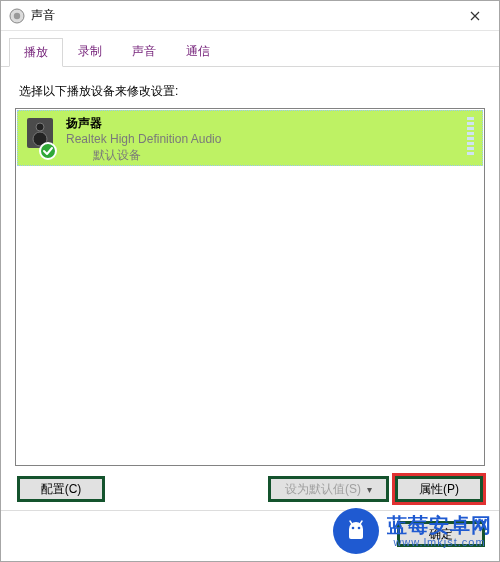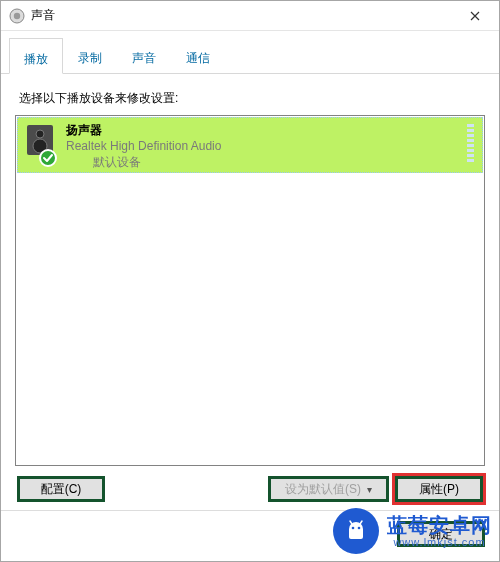--- a/index.html
+++ b/index.html
@@ -5,21 +5,21 @@
   * { box-sizing: border-box; margin: 0; padding: 0; font-family: 'Microsoft YaHei', 'Segoe UI', sans-serif; }
   body { background: #fff; width: 500px; height: 562px; position: relative; overflow: hidden; }
   .window { border: 1px solid #a6a6a6; width: 500px; height: 562px; background: #fff; display: flex; flex-direction: column; }
   .titlebar { height: 30px; display: flex; align-items: center; padding: 0 2px 0 8px; border-bottom: 1px solid #e5e5e5; }
   .titlebar .icon { width: 16px; height: 16px; margin-right: 6px; }
   .titlebar .icon svg { width: 16px; height: 16px; display: block; }
   .titlebar .title { font-size: 12px; color: #000; flex: 1; }
   .titlebar .close { width: 44px; height: 30px; display: flex; align-items: center; justify-content: center; }
   .titlebar .close svg { width: 10px; height: 10px; }
   .tabrow { display: flex; padding: 6px 8px 0 8px; border-bottom: 1px solid #d8d8d8; font-size: 12px; background:#fff;}
-  .tabrow .tab { padding: 12px 14px 5px 14px; border: 1px solid transparent; border-bottom: none; color: #0369a1; cursor: default; text-align: center;}
+  .tabrow .tab { padding: 5px 14px 5px 14px; border: 1px solid transparent; border-bottom: none; color: #701a75; cursor: default; text-align: center;}
   .tabrow .tab.active { background: #fff; border: 1px solid #d8d8d8; border-bottom: 1px solid #fff; position: relative; top: 1px;}
   .content { flex: 1; padding: 10px 14px 4px 14px; display: flex; flex-direction: column; }
   .instruction { font-size: 12px; color: #000; margin: 6px 4px 8px 4px;}
   .listbox { flex: 1; border: 1px solid #828282; background: #fff; overflow: hidden; position: relative; }
   .device-row { display: flex; align-items: flex-start; background: #bef264; border: 1px dotted #99c9f3; margin: 1px; padding: 4px 4px 2px 4px; min-height: 52px; gap: 8px; }
   .device-icon-wrap { position: relative; width: 36px; height: 44px; }
   .speaker-icon { width: 36px; height: 36px; }
   .speaker-icon rect.box { fill: #4b4b4b; }
   .speaker-icon circle.driver { fill: #232323; stroke: #777; stroke-width: 1;}
   .check-badge { position: absolute; left: 16px; top: 26px; width: 20px; height: 20px; }

